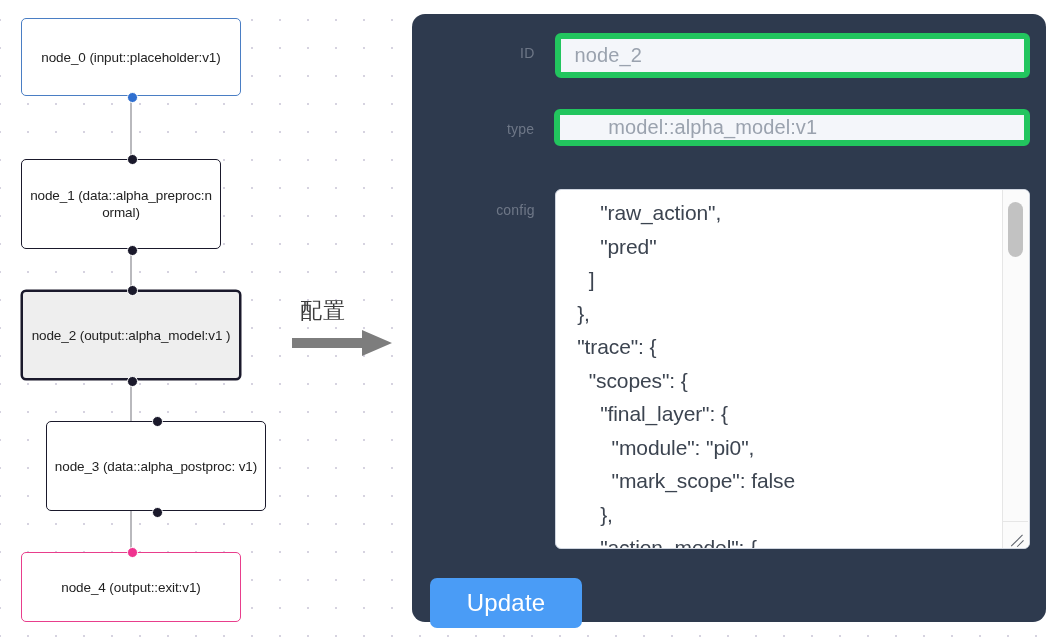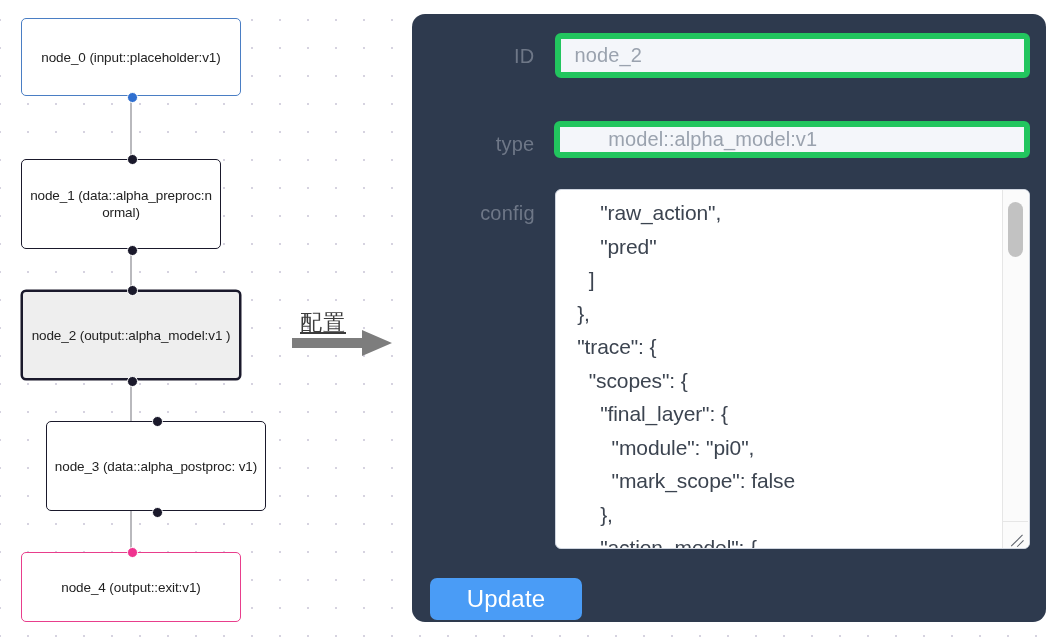--- a/index.html
+++ b/index.html
@@ -94,26 +94,25 @@
   #arrow-group {
     position: absolute;
     left: 292px;
     top: 296px;
     width: 104px;
     height: 62px;
   }
   #arrow-caption {
     position: absolute;
     left: 8px;
-    top: 12px;
+    top: 0px;
     font-size: 22px;
     color: #3c3c3c;
     letter-spacing: 1px;
     font-family: "DejaVu Sans", sans-serif;
-    text-decoration: underline;
   }
   #arrow-shape {
     position: absolute;
     left: 0px;
     top: 34px;
   }
 
   
   #panel {
     position: absolute;
@@ -127,42 +126,42 @@
     overflow: visible;
   }
 
   .field-row {
     position: absolute;
     display: flex;
     align-items: flex-start;
   }
   .field-label {
     color: #6e7787;
-    font-size: 20px;
+    font-size: 14px;
     text-align: right;
     letter-spacing: 0.2px;
   }
   .field-input {
     box-sizing: border-box;
     background: #f4f6fa;
     border: 6px solid #22c55e;
     border-radius: 6px;
     color: #9aa2ae;
     font-size: 20px;
     padding: 8px 14px;
     letter-spacing: 0.1px;
     outline: none;
     font-family: "Liberation Sans", sans-serif;
   }
 
   #row-id { left: 18px; top: 19px; width: 600px; }
   #row-id .field-label { width: 108px; padding-top: 12px; }
   #row-id .field-input { margin-left: 20px; width: 490px; height: 45px; }
 
-  #row-type { left: 18px; top: 95px; width: 600px; margin-top: 12px; }
+  #row-type { left: 18px; top: 95px; width: 600px; }
   #row-type .field-label { width: 108px; padding-top: 12px; }
   #row-type .field-input { margin-left: 20px; width: 490px; height: 37px; padding-left: 48px; }
 
   #row-config { left: 18px; top: 175px; width: 600px; }
   #row-config .field-label { width: 108px; padding-top: 13px; }
 
   #config-box {
     margin-left: 20px;
     position: relative;
     width: 490px;
@@ -231,21 +230,21 @@
   #config-resize::after {
     width: 9px; right: 3px; bottom: 3px;
     transform: rotate(-45deg);
   }
 
   #update-button {
     position: absolute;
     left: 18px;
     top: 564px;
     width: 152px;
-    height: 42px;
+    height: 50px;
     background: #4a9cf6;
     border: none;
     border-radius: 7px;
     color: #ffffff;
     font-size: 24px;
     letter-spacing: 0.2px;
     cursor: pointer;
     font-family: "Liberation Sans", sans-serif;
   }
 </style>

